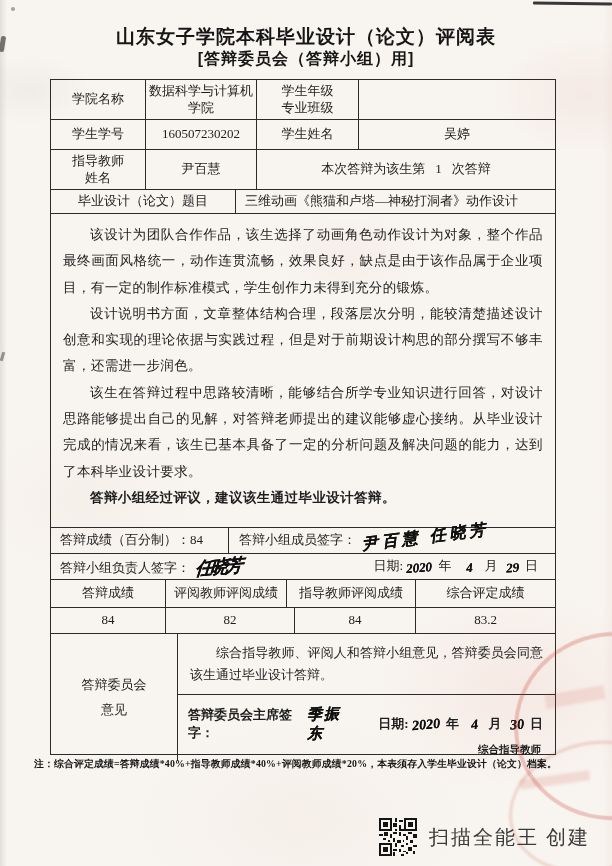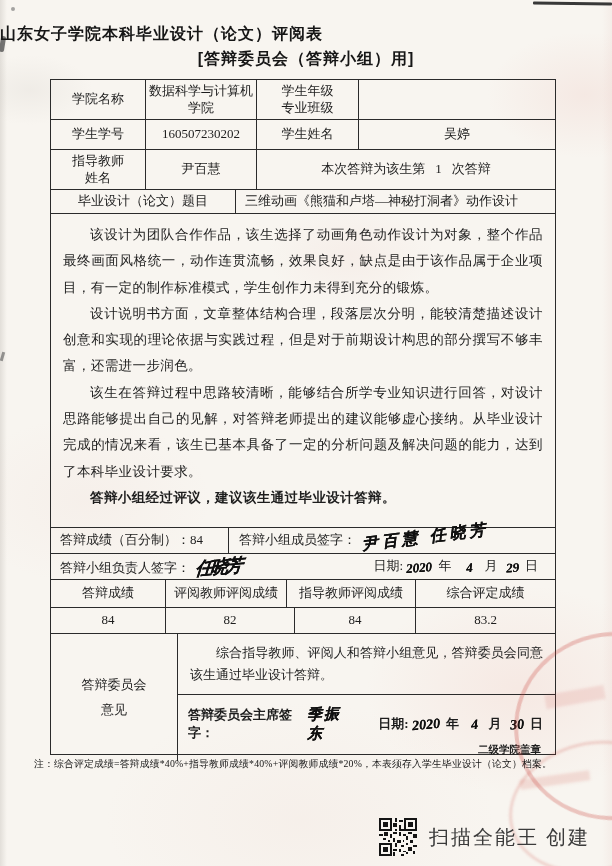--- a/index.html
+++ b/index.html
@@ -13,23 +13,23 @@
       radial-gradient(120px 70px at 350px 255px, rgba(230,185,178,.12), transparent 70%),
       radial-gradient(180px 120px at 85px 500px, rgba(228,190,182,.10), transparent 70%),
       radial-gradient(220px 150px at 520px 690px, rgba(235,168,158,.16), transparent 70%),
       radial-gradient(280px 170px at 300px 820px, rgba(228,190,180,.10), transparent 70%),
       radial-gradient(90px 50px at 30px 90px, rgba(200,195,188,.18), transparent 70%),
       linear-gradient(90deg, rgba(170,165,158,.28), rgba(0,0,0,0) 7px),
       linear-gradient(270deg, rgba(225,190,185,.15), rgba(0,0,0,0) 10px),
       #f8f5f0;
   }
   .doc-title {
-    position:absolute; top:24px; left:0; width:100%; text-align:left;
+    position:absolute; top:24px; left:0; width:100%; text-align:center;
     font-family:"Liberation Sans","DejaVu Sans",sans-serif;
-    font-size:16px; font-weight:bold; letter-spacing:1px; color:#161616;
+    font-size:19px; font-weight:bold; letter-spacing:1px; color:#161616;
   }
   .doc-subtitle {
     position:absolute; top:49px; left:0; width:100%; text-align:center;
     font-family:"Liberation Sans","DejaVu Sans",sans-serif;
     font-size:16px; font-weight:bold; letter-spacing:1px; color:#161616;
   }
   .form-table {
     position:absolute; left:50px; top:79px; width:506px; height:676px;
     border:1.6px solid #2b2b2b; display:flex; flex-direction:column;
     font-size:13px;
@@ -65,21 +65,21 @@
   .opinion-right { flex:1; display:flex; flex-direction:column; border-right:none; padding:0; }
   .opinion-text {
     flex:0 0 61px; border-bottom:1.5px solid #2b2b2b; padding:8px 12px 0 12px;
     text-indent:2em; text-align:justify; line-height:22px; font-size:13px;
   }
   .chair-box { flex:1; display:flex; flex-direction:column; justify-content:space-between; padding:10px 12px 4px 10px; }
   .chair-line { display:flex; align-items:center; font-weight:600; }
   .stamp-note { text-align:right; font-size:10.5px; font-weight:bold; padding-right:2px; }
   .footer-note {
     position:absolute; left:34px; top:758px; width:534px;
-    font-size:9.8px; font-weight:normal; letter-spacing:.2px; color:#161616;
+    font-size:9.8px; font-weight:bold; letter-spacing:.2px; color:#161616;
   }
   .qr-block { position:absolute; left:379px; top:818px; display:flex; align-items:center; }
   .qr-text { margin-left:12px; font-size:20px; letter-spacing:2px; color:#3b3b3b;
     font-family:"Liberation Serif","DejaVu Serif",serif; }
   
   .artifact-line-tr { position:absolute; left:533px; top:2px; width:79px; height:3px;
     background:#383838; transform:rotate(.6deg); border-radius:1px; }
   .artifact-speck-l { position:absolute; left:0px; top:36px; width:5px; height:16px;
     background:#4a4a4a; opacity:.75; transform:rotate(9deg); border-radius:2px; }
   .artifact-speck-s { position:absolute; left:11px; top:7px; width:4px; height:4px;
@@ -222,21 +222,21 @@
             <span class="date-wrap" style="margin-left:18px">
               <span>日期:</span>
               <span class="hw hw-date-lg">2020</span>
               <span class="unit">年</span>
               <span class="hw hw-date-lg" style="margin:0 4px">4</span>
               <span class="unit">月</span>
               <span class="hw hw-date-lg">30</span>
               <span class="unit" style="margin-right:0">日</span>
             </span>
           </div>
-          <div class="stamp-note">二级学院盖章</div>
+          <div class="stamp-note">综合指导教师</div>
         </div>
       </div>
     </div>
   </div>
 
   <div class="stamp-ring"></div>
   <div class="stamp-ring2"></div>
   <div class="stamp-blob1"></div>
   <div class="stamp-blob2"></div>
 

